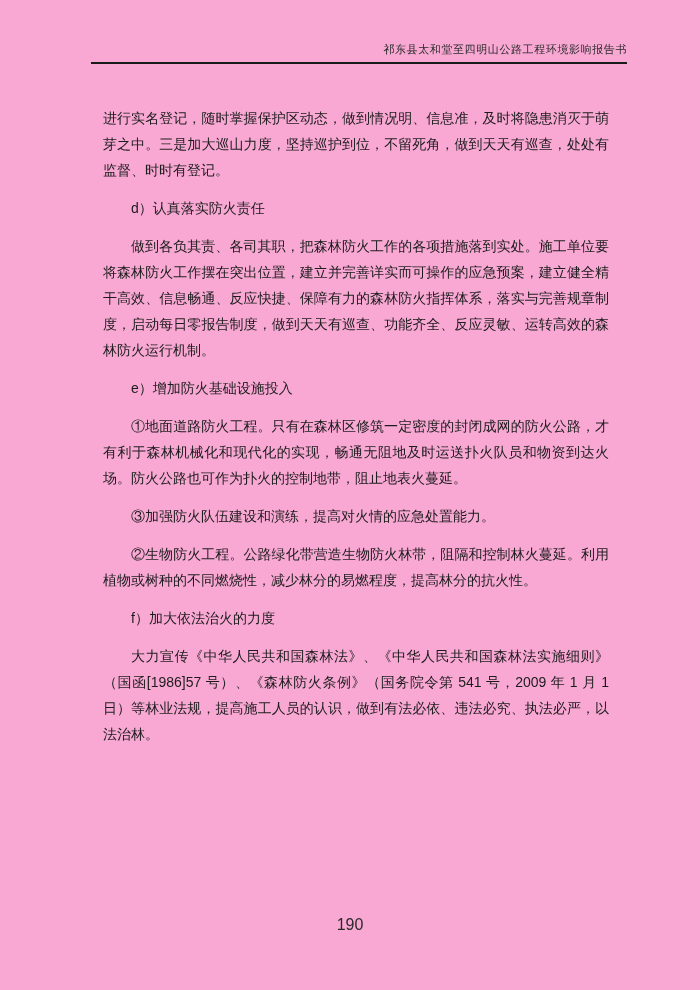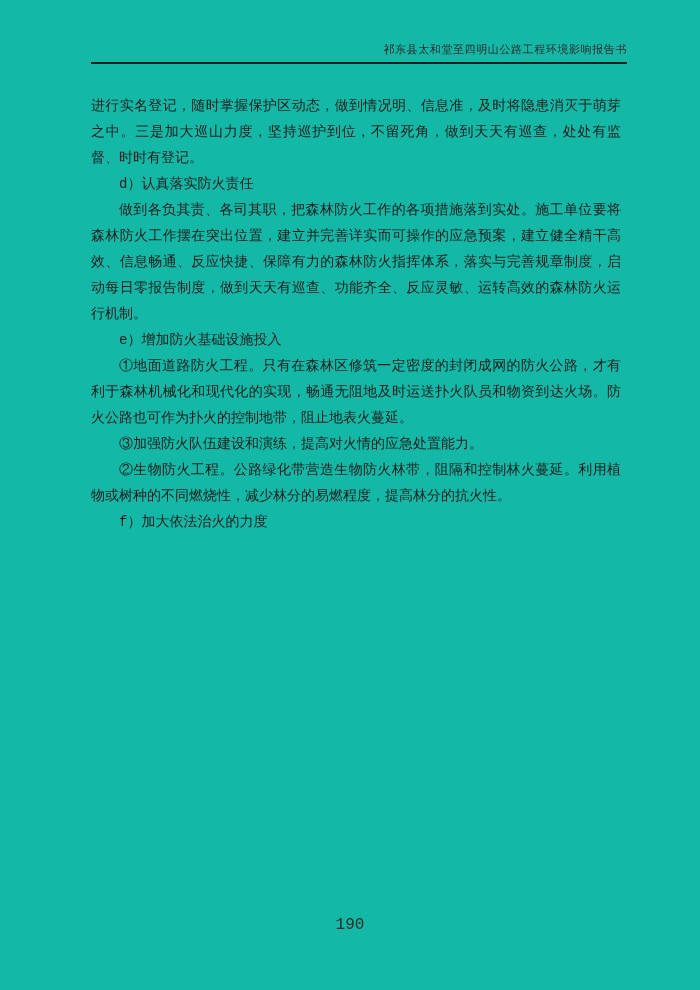--- a/index.html
+++ b/index.html
@@ -4,22 +4,22 @@
 <style>
   html, body {
     margin: 0;
     padding: 0;
     background: #ffffff;
   }
   .page {
     position: relative;
     width: 700px;
     height: 990px;
-    background: #14b8a6;
-    font-family: Liberation Mono, monospace;
+    background: #f9a8d4;
+    font-family: Liberation Sans, sans-serif;
     color: #1c1c1c;
     overflow: hidden;
   }
   .page-header {
     position: absolute;
     top: 42px;
     left: 91px;
     width: 536px;
     text-align: right;
     font-size: 11px;
@@ -32,21 +32,21 @@
     position: absolute;
     top: 93px;
     left: 91px;
     width: 530px;
     font-size: 14px;
     line-height: 26px;
     text-align: justify;
     color: #1c1c1c;
   }
   .doc-body p {
-    margin: 0;
+    margin: 12px;
     padding: 0;
     text-indent: 28px;
   }
   .doc-body p.no-indent {
     text-indent: 0;
   }
   .page-footer {
     position: absolute;
     top: 916px;
     left: 0;
@@ -67,19 +67,20 @@
 
   <div class="doc-body">
     <p class="no-indent">进行实名登记，随时掌握保护区动态，做到情况明、信息准，及时将隐患消灭于萌芽之中。三是加大巡山力度，坚持巡护到位，不留死角，做到天天有巡查，处处有监督、时时有登记。</p>
     <p>d）认真落实防火责任</p>
     <p>做到各负其责、各司其职，把森林防火工作的各项措施落到实处。施工单位要将森林防火工作摆在突出位置，建立并完善详实而可操作的应急预案，建立健全精干高效、信息畅通、反应快捷、保障有力的森林防火指挥体系，落实与完善规章制度，启动每日零报告制度，做到天天有巡查、功能齐全、反应灵敏、运转高效的森林防火运行机制。</p>
     <p>e）增加防火基础设施投入</p>
     <p>①地面道路防火工程。只有在森林区修筑一定密度的封闭成网的防火公路，才有利于森林机械化和现代化的实现，畅通无阻地及时运送扑火队员和物资到达火场。防火公路也可作为扑火的控制地带，阻止地表火蔓延。</p>
     <p>③加强防火队伍建设和演练，提高对火情的应急处置能力。</p>
     <p>②生物防火工程。公路绿化带营造生物防火林带，阻隔和控制林火蔓延。利用植物或树种的不同燃烧性，减少林分的易燃程度，提高林分的抗火性。</p>
     <p>f）加大依法治火的力度</p>
+    <p>大力宣传《中华人民共和国森林法》、《中华人民共和国森林法实施细则》（国函[1986]57 号）、《森林防火条例》（国务院令第 541 号，2009 年 1 月 1 日）等林业法规，提高施工人员的认识，做到有法必依、违法必究、执法必严，以法治林。</p>
   </div>
 
   <div class="page-footer">
     <span>190</span>
   </div>
 
 </div>
 
 </body></html>

